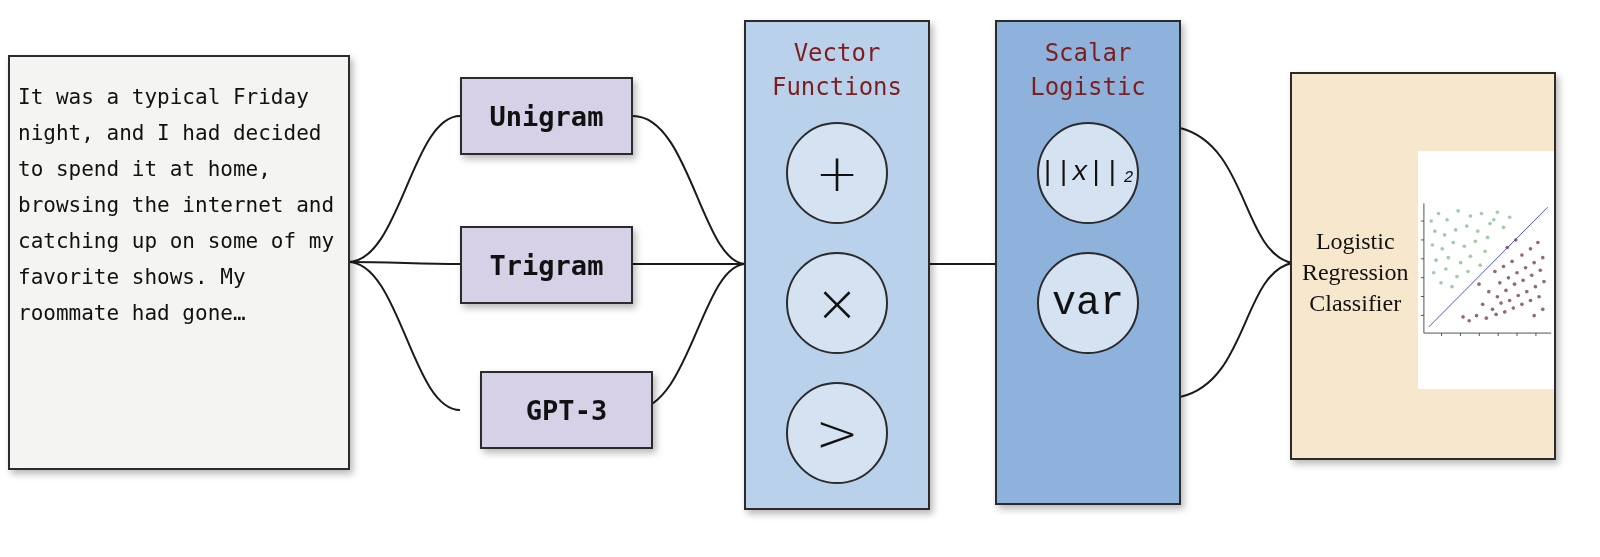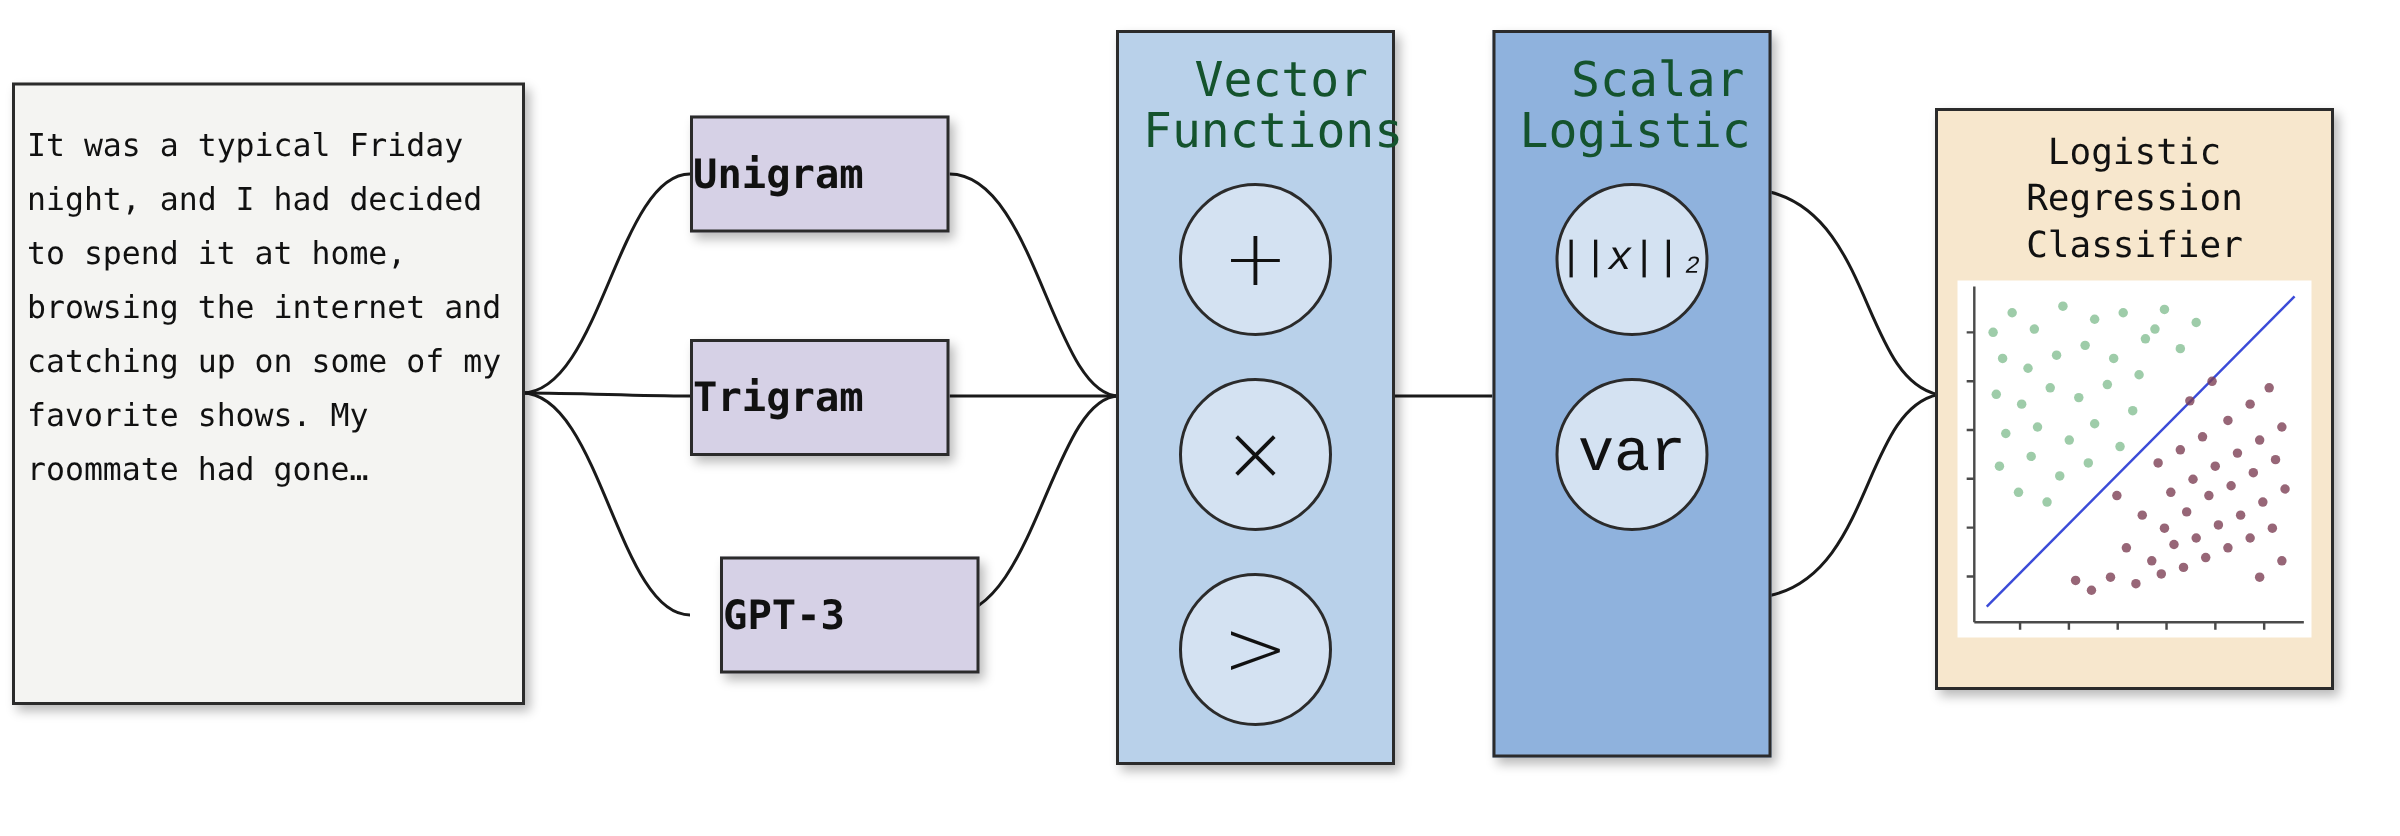--- a/index.html
+++ b/index.html
@@ -32,37 +32,37 @@
     background: #f4f4f2;
     padding: 22px 8px;
     font-size: 21px;
     line-height: 36px;
     color: #111;
   }
 
   .ngram {
     left: 460px; width: 173px; height: 78px;
     background: #d6d1e6;
-    display: flex; align-items: center; justify-content: flex-start;
+    display: flex; align-items: center; justify-content: center;
     font-size: 27px; font-weight: bold; color: #111;
   }
   .ngram.unigram { top: 77px; }
   .ngram.trigram { top: 226px; }
   .ngram.gpt3    { top: 371px; margin-left: 20px; }
 
   .funcbox {
     width: 186px;
     display: flex; flex-direction: column; align-items: center;
   }
   .funcbox.vector { left: 744px; top: 20px; height: 490px; background: #b9d1ea; }
   .funcbox.scalar { left: 995px; top: 20px; height: 485px; background: #8fb2dd; }
   .func-title {
     margin-top: 14px;
-    font-size: 32px; font-weight: 500;
-    text-align: right; color: #14532d;
+    font-size: 24px; font-weight: 500;
+    text-align: center; color: #7f1d1d;
     line-height: 34px;
     width: 150px;
   }
   .circles {
     display: flex; flex-direction: column; align-items: center;
     gap: 28px; margin-top: 18px;
   }
   .op-circle {
     width: 102px; height: 102px;
     border-radius: 50%;
@@ -72,21 +72,21 @@
     box-sizing: border-box;
     color: #111;
   }
   .vector .op-circle { font-size: 52px; font-weight: 300; font-family: "DejaVu Sans", sans-serif; }
   .scalar .op-circle { font-family: Liberation Mono, monospace; font-size: 40px; text-align: right; }
   .scalar .op-circle.norm { font-size: 27px; font-style: italic; }
 
   .classifier {
     left: 1290px; top: 72px; width: 266px; height: 388px;
     background: #f7e7cd;
-    display: flex; flex-direction: column; align-items: center;
+    display: flex; align-items: center; font-family: Liberation Serif, serif;
   }
   .cls-title {
     margin-top: 12px;
     font-size: 24px; font-weight: 500;
     line-height: 31px;
     text-align: center; color: #111;
     width: 220px;
   }
   .plot {
     margin-top: 8px;

